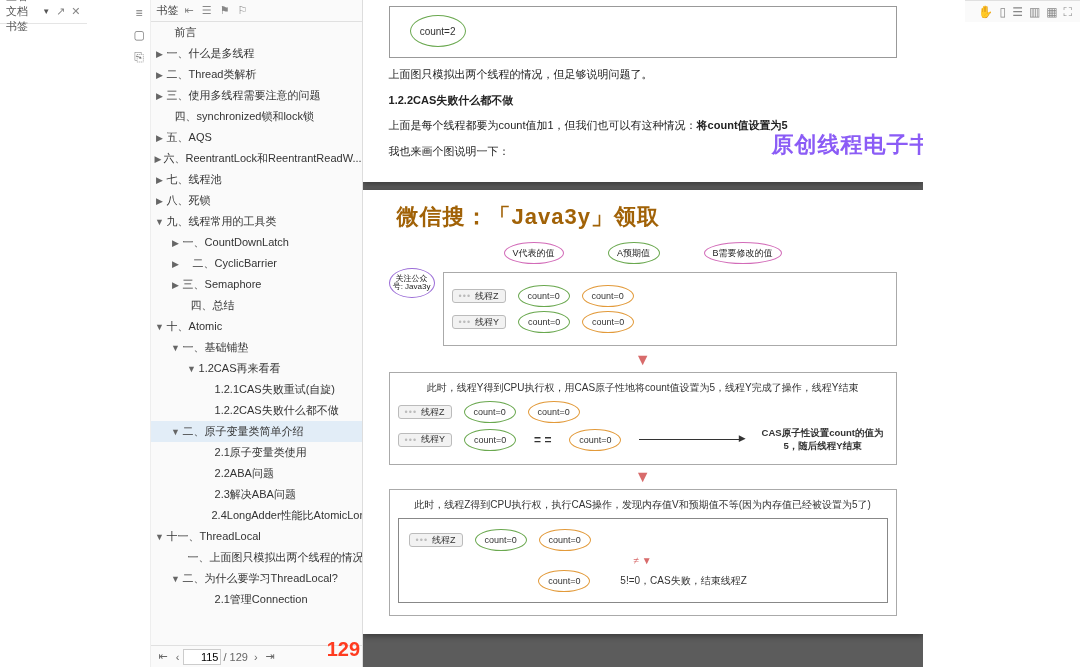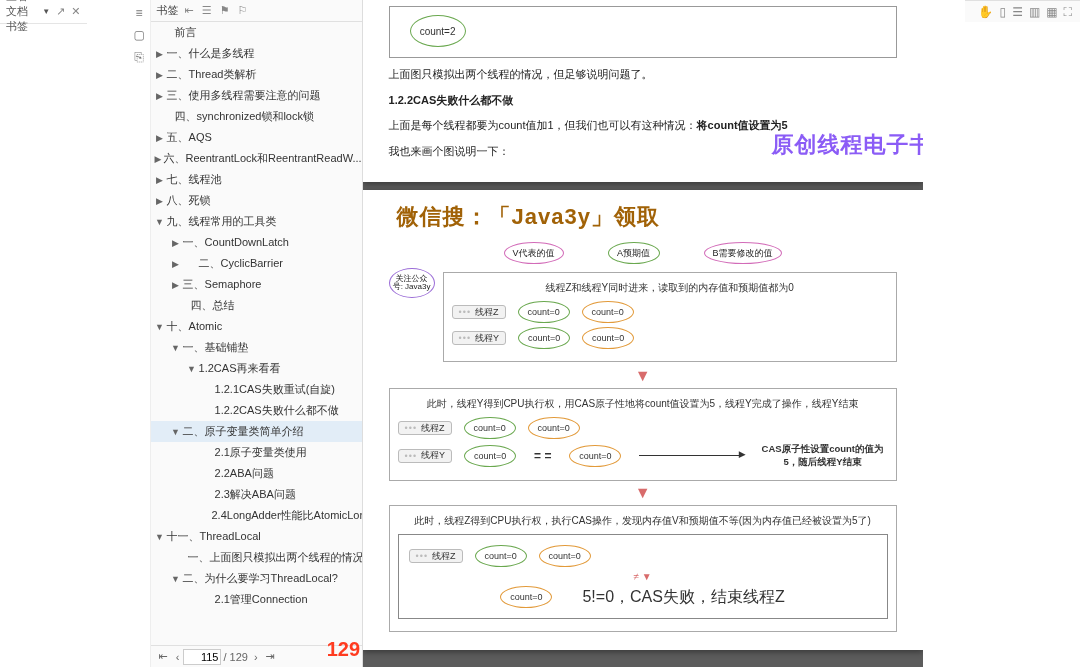--- a/index.html
+++ b/index.html
@@ -127,21 +127,21 @@
           <div class="node" style="padding-left: 4px;">
             <span class="arrow">▼</span>
             <span style="margin-left: 2px;">九、线程常用的工具类</span>
           </div>
           <div class="node" style="padding-left: 20px;">
             <span class="arrow">▶</span>
             <span style="margin-left: 2px;">一、CountDownLatch</span>
           </div>
           <div class="node" style="padding-left: 20px;">
             <span class="arrow">▶</span>
-            <span style="margin-left: 18px;">二、CyclicBarrier</span>
+            <span style="margin-left: 12px;">二、CyclicBarrier</span>
           </div>
           <div class="node" style="padding-left: 20px;">
             <span class="arrow">▶</span>
             <span style="margin-left: 2px;">三、Semaphore</span>
           </div>
           <div class="node" style="padding-left: 28px;">
             <span class="arrow blank">▶</span>
             <span style="margin-left: 2px;">四、总结</span>
           </div>
           <div class="node" style="padding-left: 4px;">
@@ -232,21 +232,20 @@
 
         <div class="row-ov" style="justify-content:center; gap:44px;">
           <div class="mini-oval ov-pink">V代表的值</div>
           <div class="mini-oval ov-green">A预期值</div>
           <div class="mini-oval ov-pink">B需要修改的值</div>
         </div>
 
         <div style="display:flex; gap:8px; align-items:flex-start;">
           <div class="mini-oval ov-purp">关注公众号: Java3y</div>
           <div class="diagram" style="flex:1;">
-            <div class="caption">线程Z和线程Y同时进来，读取到的内存值和预期值都为0</div>
             <div class="row-ov">
               <span class="tag">
                   <span class="dots">•••</span>
                   <span>线程Z</span>
                 </span>
               <div class="mini-oval ov-green">count=0</div>
               <div class="mini-oval ov-org">count=0</div>
             </div>
             <div class="row-ov">
               <span class="tag">
@@ -293,21 +292,21 @@
                   <span>线程Z</span>
                 </span>
               <div class="mini-oval ov-green">count=0</div>
               <div class="mini-oval ov-org">count=0</div>
             </div>
             <div class="row-ov" style="justify-content:center;">
               <span style="font-size:10px;color:#d86b6b;">≠ ▼</span>
             </div>
             <div class="row-ov" style="justify-content:center; gap:30px;">
               <div class="mini-oval ov-org">count=0</div>
-              <span style="font-size:16px;">5!=0，CAS失败，结束线程Z</span>
+              <span style="font-size:10px;">5!=0，CAS失败，结束线程Z</span>
             </div>
           </div>
         </div>
 
       </div>
     </div>
   </div>
 
   <div class="statusbar">
     <div class="spacer"></div>

